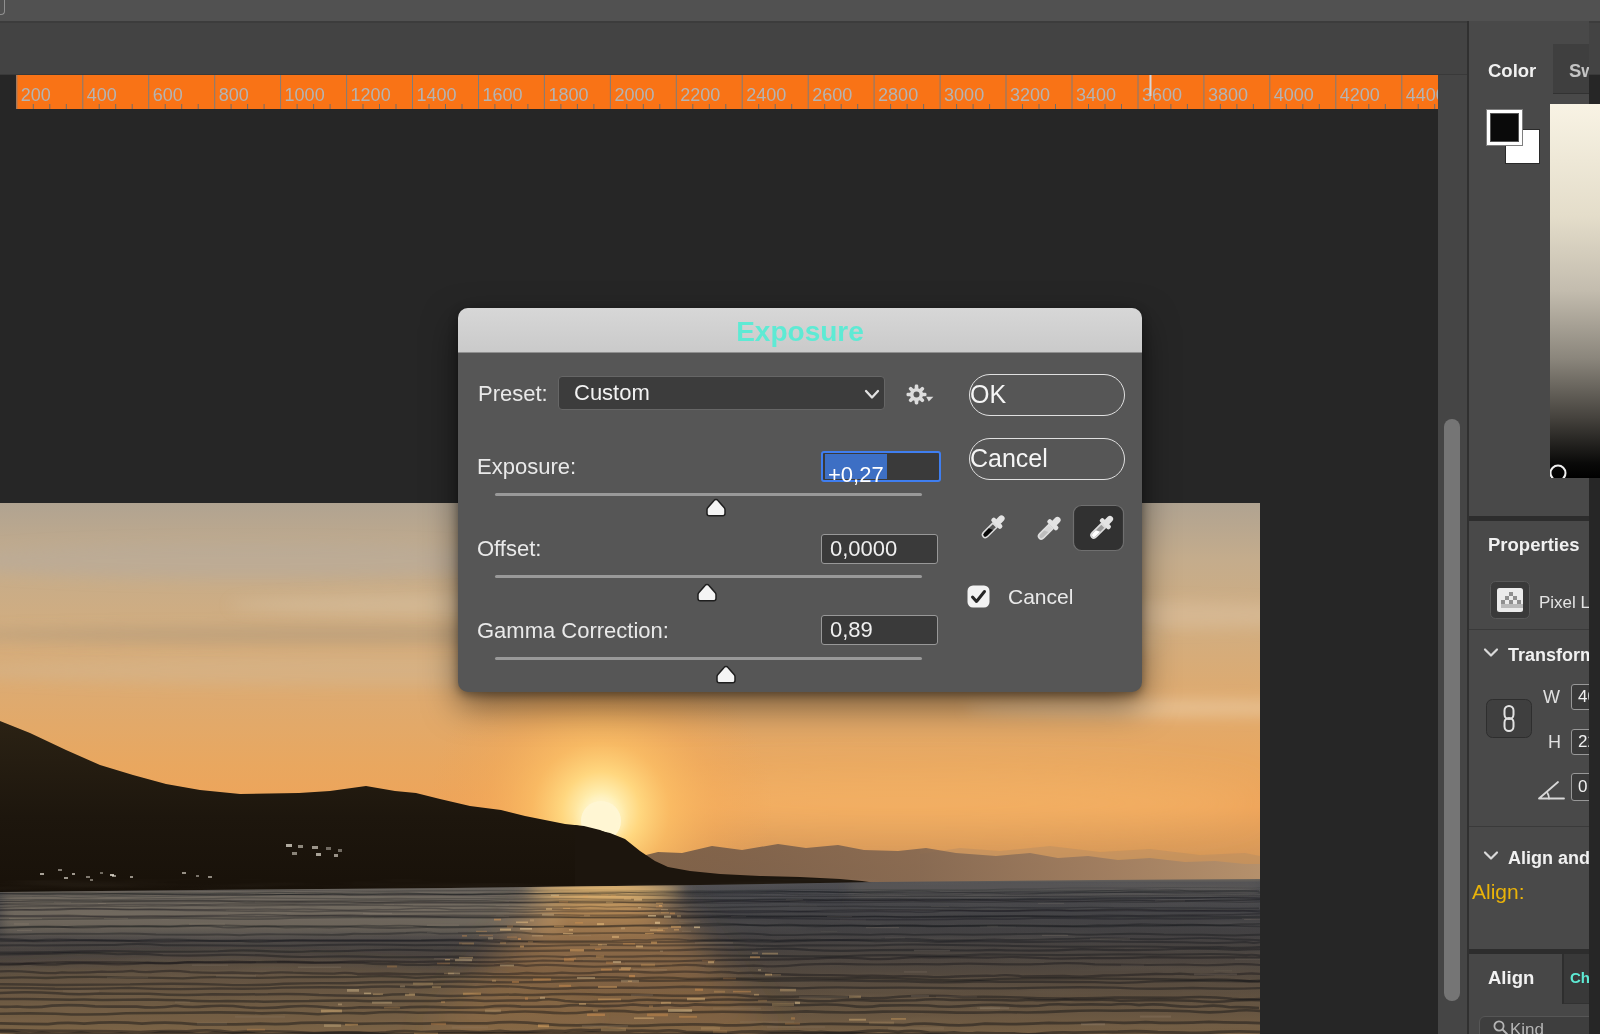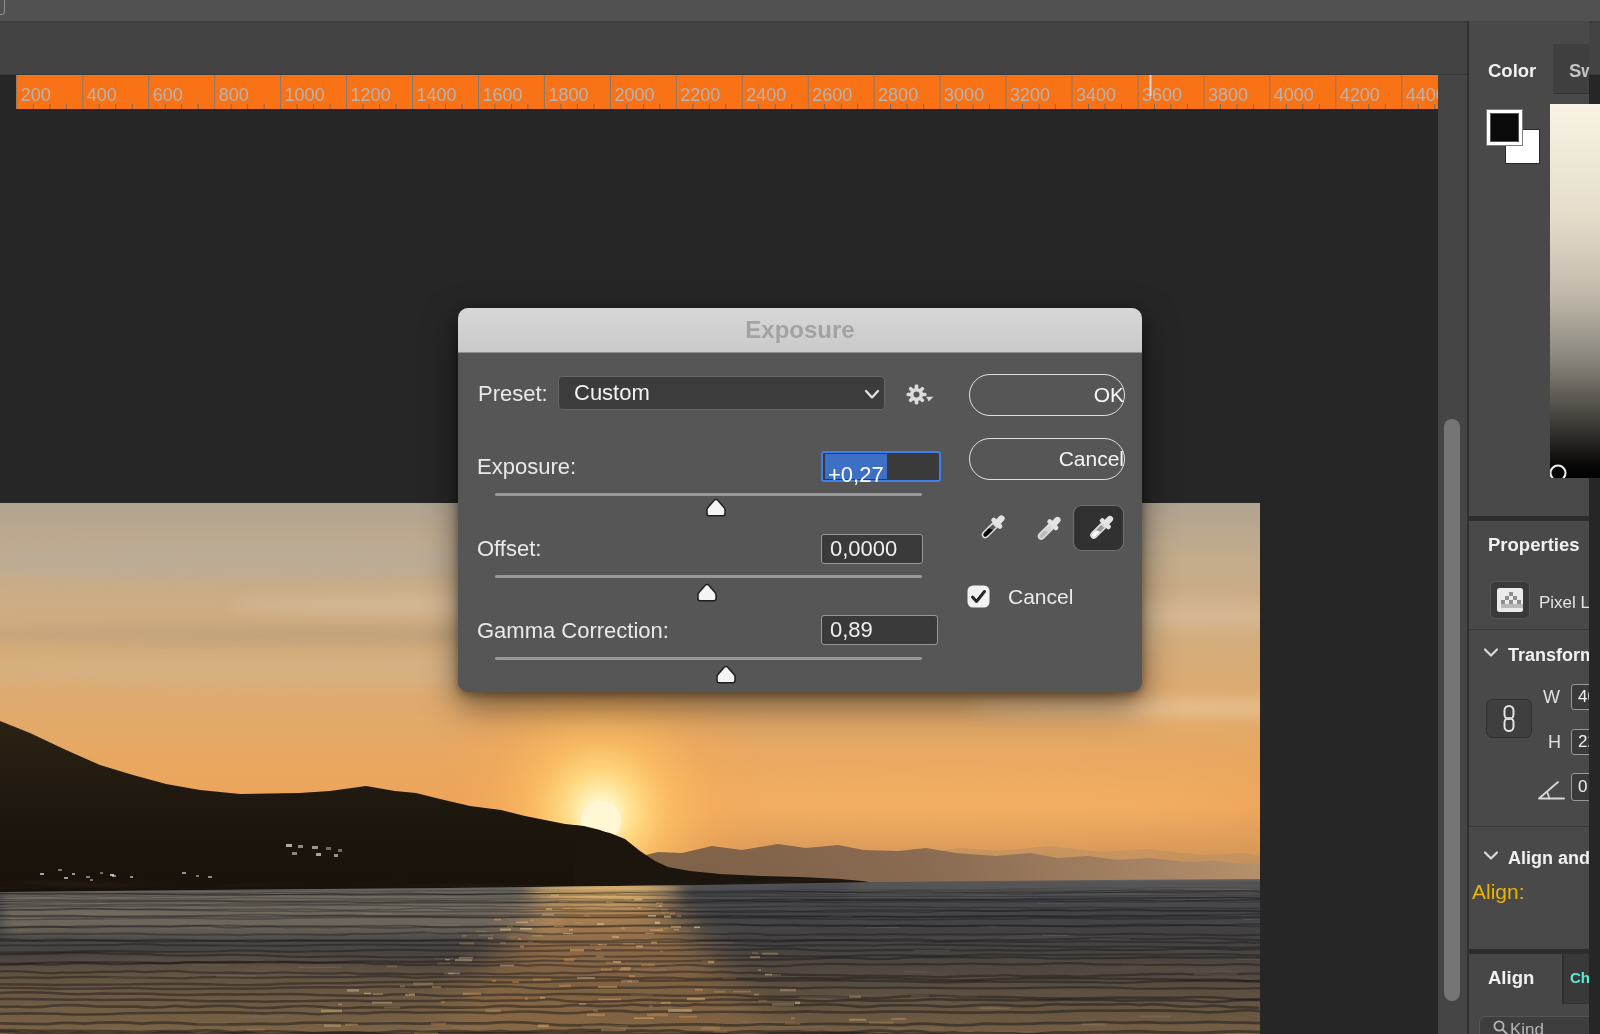--- a/index.html
+++ b/index.html
@@ -3,21 +3,21 @@
 <style>
 * { margin:0; padding:0; box-sizing:border-box; }
 html,body { width:1600px; height:1034px; overflow:hidden; background:#262626;
   font-family:"Liberation Sans", sans-serif; }
 .abs { position:absolute; }
 .lbl { position:absolute; color:#e9e9e9; font-size:22px; white-space:nowrap; }
 .fld { position:absolute; background:#3a3a3a; border:1px solid #989898; border-radius:3px;
   color:#f0f0f0; font-size:22px; padding-left:8px; display:flex; align-items:center; }
 .track { position:absolute; height:3px; background:#999999; border-radius:2px; width:427px; left:495px; }
 .btn { position:absolute; left:969px; width:156px; height:42px; border:1.5px solid #e0e0e0;
-  border-radius:21px; color:#f5f5f5; font-size:21px; text-align:right; line-height:39px; }
+  border-radius:21px; color:#f5f5f5; font-size:25px; text-align:left; line-height:39px; }
 .bold { font-weight:bold; }
 </style></head>
 <body>
 
 <div class="abs" style="left:0;top:0;width:1600px;height:21px;background:#515151"></div>
 <div class="abs" style="left:0;top:0;width:5px;height:15px;border:1.5px solid #8f8f8f;border-left:none;border-top:none;border-radius:0 0 4px 0;"></div>
 <div class="abs" style="left:0;top:21px;width:1600px;height:2px;background:#3c3c3c"></div>
 <div class="abs" style="left:0;top:23px;width:1600px;height:51px;background:#434343"></div>
 <div class="abs" style="left:0;top:74px;width:1600px;height:1px;background:#393939"></div>
 
@@ -607,32 +607,32 @@
   </svg>
 <svg width="17" height="17" viewBox="0 0 17 17" style="position:absolute;left:1492px;top:1019px">
 <circle cx="7" cy="7" r="4.6" fill="none" stroke="#b5b5b5" stroke-width="1.8"></circle>
 <line x1="10.5" y1="10.5" x2="15" y2="15" stroke="#b5b5b5" stroke-width="1.8" stroke-linecap="round"></line>
   </svg>
 
 <div class="abs" style="left:458px;top:308px;width:684px;height:384px;background:#565656;border-radius:10px;
   box-shadow:0 14px 34px rgba(0,0,0,0.5), 0 3px 10px rgba(0,0,0,0.35)"></div>
 <div class="abs" style="left:458px;top:308px;width:684px;height:45px;background:linear-gradient(#d7d7d7,#cacaca);
   border-radius:10px 10px 0 0;border-bottom:1px solid #8f8f8f"></div>
-<div class="abs bold" style="left:458px;top:316px;width:684px;text-align:center;font-size:24px;color:#a3a3a3">Exposure</div>
+<div class="abs bold" style="left:458px;top:316px;width:684px;text-align:center;font-size:28px;color:#5eead4">Exposure</div>
 <div class="lbl" style="left:478px;top:381px">Preset:</div>
 <div class="abs" style="left:558px;top:376px;width:327px;height:34px;background:#3c3c3c;border:1px solid #666666;border-radius:4px"></div>
 <div class="lbl" style="left:574px;top:380px;color:#f2f2f2">Custom</div>
 <div class="btn" style="top:374px">OK</div>
 <div class="btn" style="top:438px">Cancel</div>
 <div class="lbl" style="left:477px;top:454px">Exposure:</div>
 <div class="abs" style="left:821px;top:451px;width:120px;height:31px;background:#3a3a3a;border:2px solid #3f7ef0;border-radius:3px"></div>
 <div class="abs" style="left:825px;top:454px;height:25px;background:#3d6fc4;color:#ffffff;font-size:22px;padding:8px 3px;line-height:25px">+0,27</div>
 <div class="track" style="top:493px"></div>
 <div class="lbl" style="left:477px;top:536px">Offset:</div>
-<div class="fld" style="left:821px;top:534px;width:102px;height:30px">0,0000</div>
+<div class="fld" style="left:821px;top:534px;width:117px;height:30px">0,0000</div>
 <div class="track" style="top:575px"></div>
 <div class="lbl" style="left:477px;top:618px">Gamma Correction:</div>
 <div class="fld" style="left:821px;top:615px;width:117px;height:30px">0,89</div>
 <div class="track" style="top:657px"></div>
 <svg width="24" height="20" viewBox="0 0 24 20" style="position:absolute;left:704px;top:498px">
 <path d="M12 1.6 C12.8 1.6 13.6 1.95 14.15 2.65 L20.3 9.8 Q21 10.7 21 11.8 L21 15.5 Q21 17.8 18.7 17.8 L5.3 17.8 Q3 17.8 3 15.5 L3 11.8 Q3 10.7 3.7 9.8 L9.85 2.65 C10.4 1.95 11.2 1.6 12 1.6 Z" fill="#f4f4f4" stroke="#1f1f1f" stroke-width="1.5"></path>
   </svg>
 <svg width="24" height="20" viewBox="0 0 24 20" style="position:absolute;left:694.5px;top:583px">
 <path d="M12 1.6 C12.8 1.6 13.6 1.95 14.15 2.65 L20.3 9.8 Q21 10.7 21 11.8 L21 15.5 Q21 17.8 18.7 17.8 L5.3 17.8 Q3 17.8 3 15.5 L3 11.8 Q3 10.7 3.7 9.8 L9.85 2.65 C10.4 1.95 11.2 1.6 12 1.6 Z" fill="#f4f4f4" stroke="#1f1f1f" stroke-width="1.5"></path>
   </svg>

